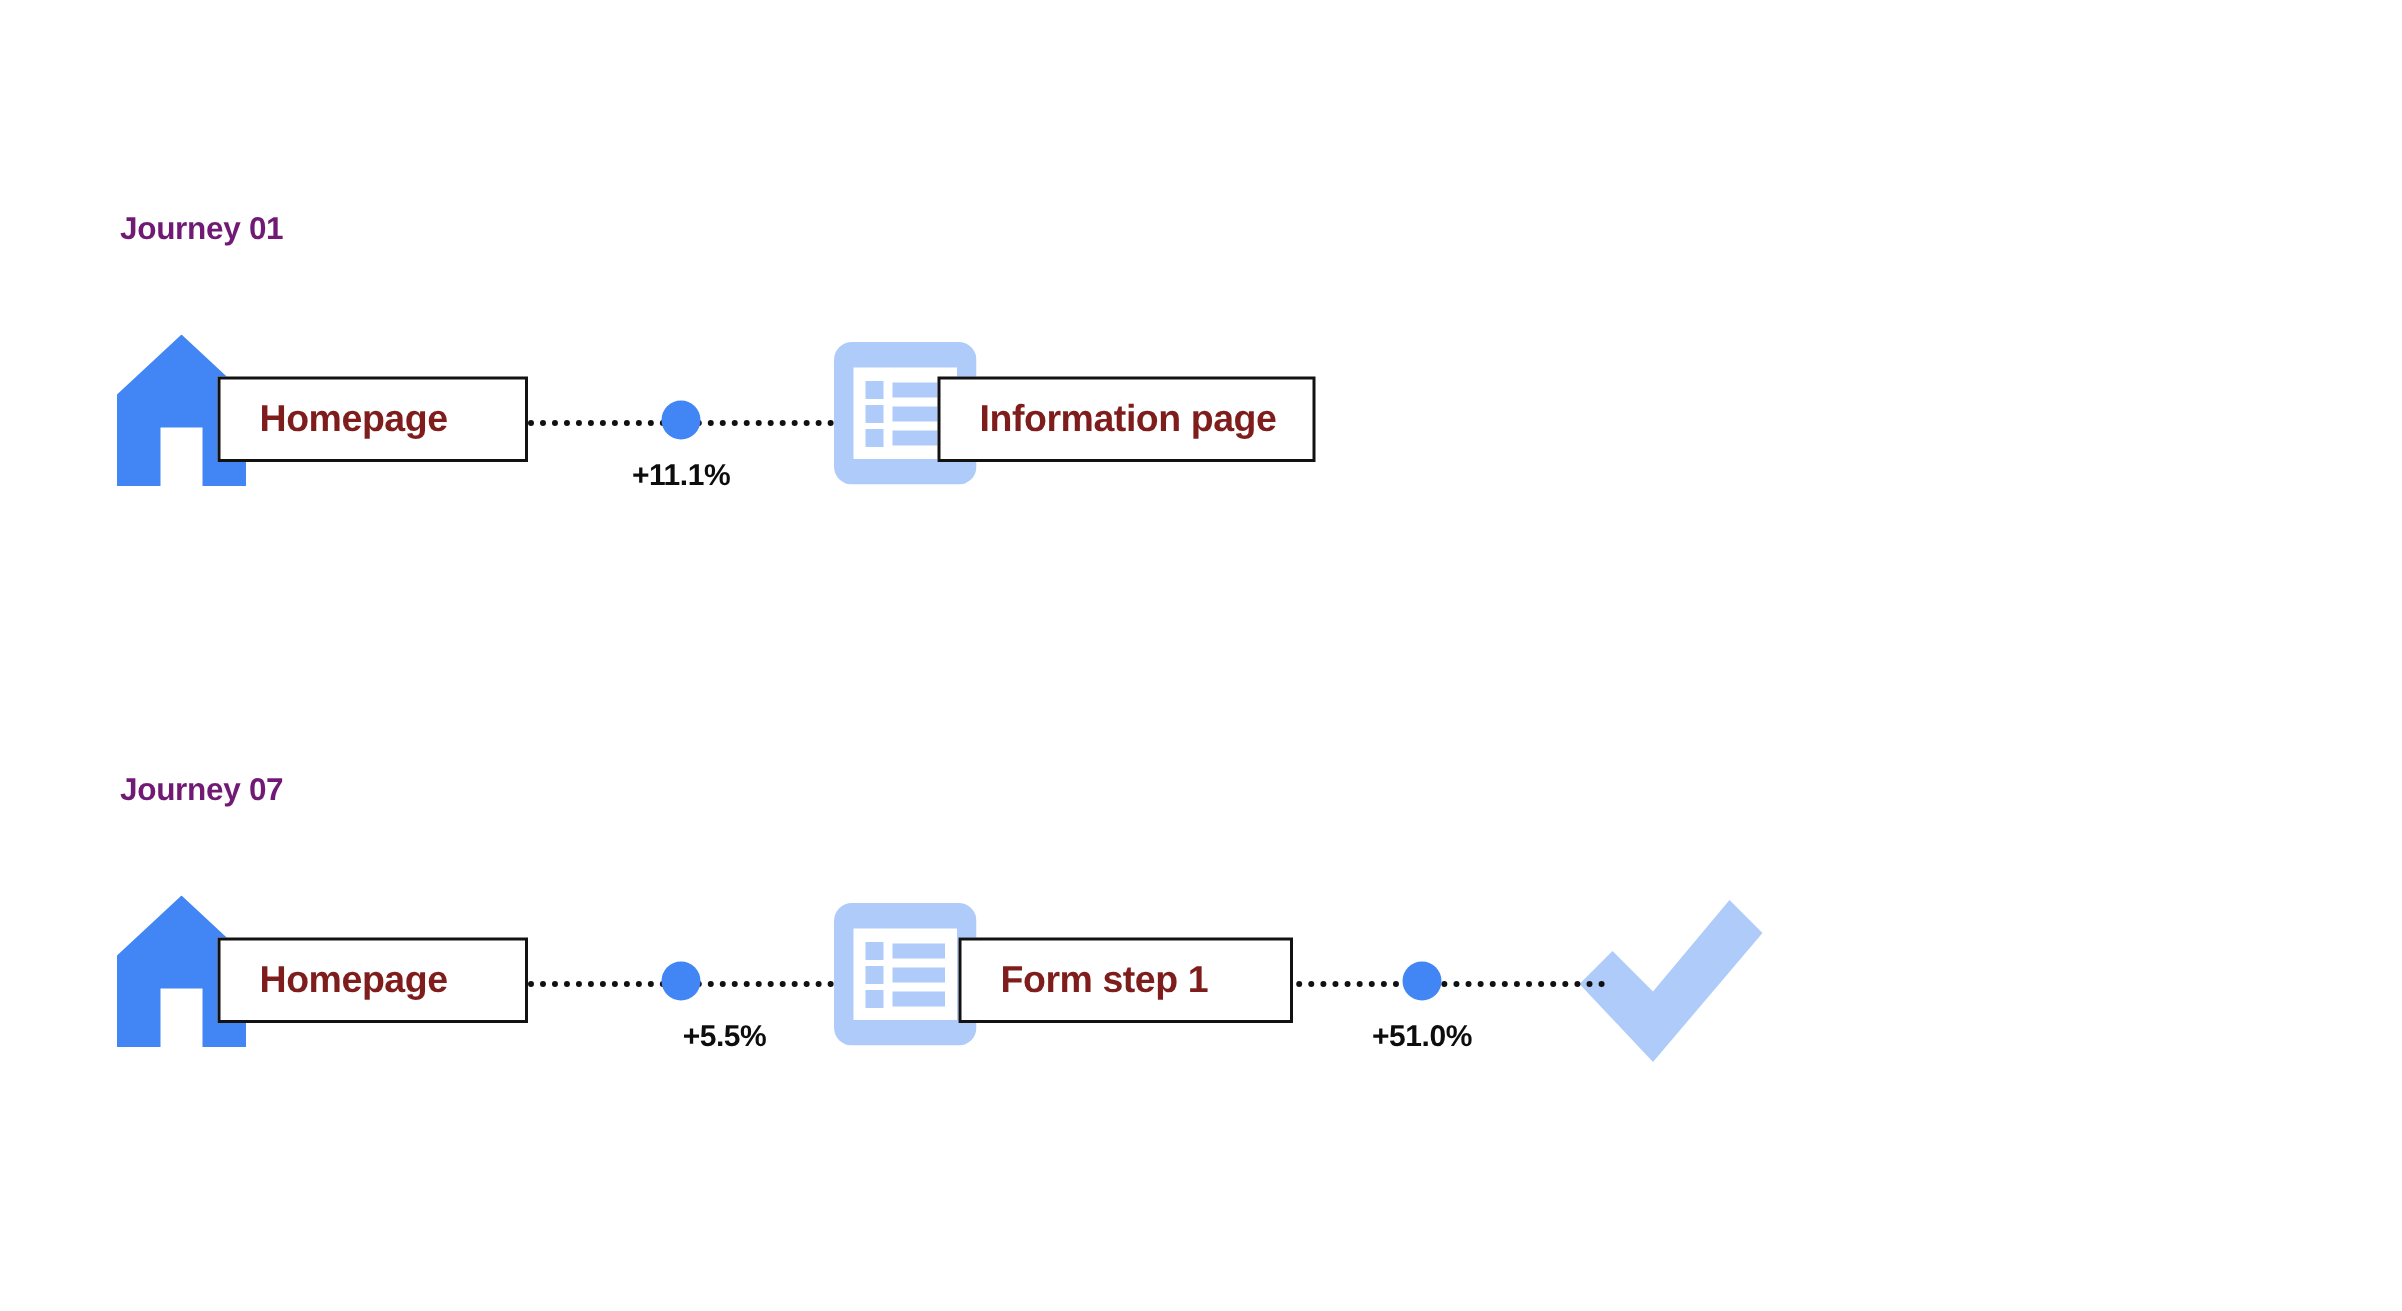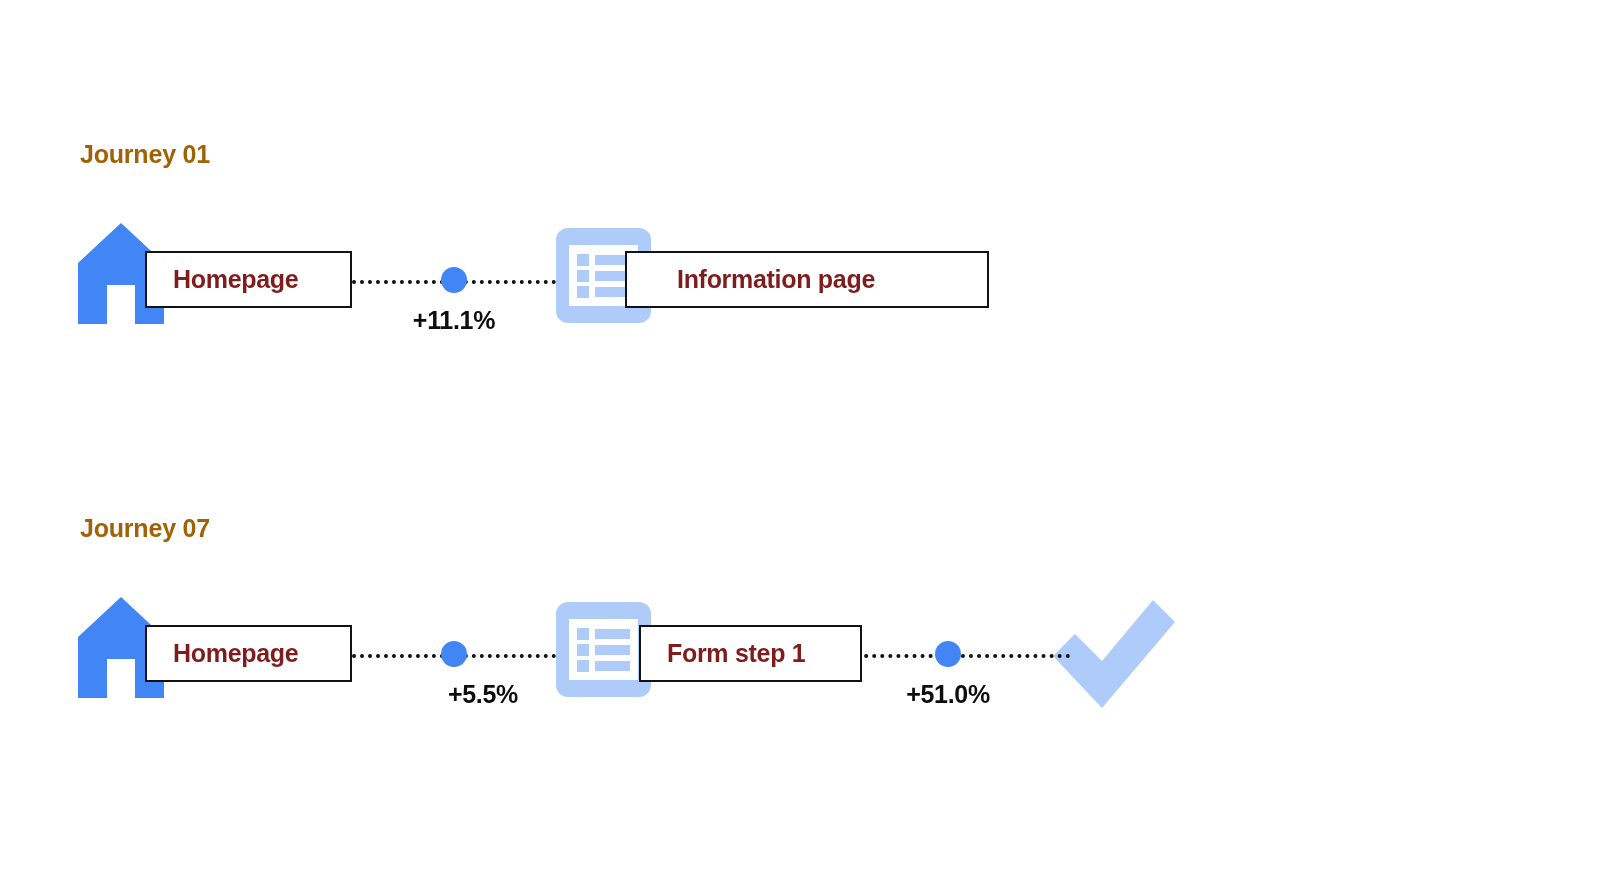--- a/index.html
+++ b/index.html
@@ -23,23 +23,23 @@
 
   
   .journey {
     position: absolute;
     left: 0;
     right: 0;
   }
   .journey-title {
     position: absolute;
     left: 80px;
-    font-size: 25px;
+    font-size: 21px;
     font-weight: 700;
-    color: #a16207;
+    color: #701a75;
     letter-spacing: -0.2px;
     line-height: 1;
     white-space: nowrap;
   }
 
   .label-box {
     position: absolute;
     box-sizing: border-box;
     border: 2px solid #121212;
     background: #ffffff;
@@ -91,21 +91,21 @@
     position: absolute;
     width: 26px;
     height: 26px;
     border-radius: 50%;
     background: #4285F4;
     top: -13px;
   }
   .conn-label {
     position: absolute;
     top: 26px;
-    font-size: 25px;
+    font-size: 20px;
     font-weight: 700;
     color: #0d0d0d;
     letter-spacing: -0.3px;
     white-space: nowrap;
     transform: translateX(-50%);
   }
 </style>
 </head>
 <body>
 
@@ -135,21 +135,21 @@
         <rect x="0" y="0" width="95" height="95" rx="12" ry="12" fill="#AECBFA"></rect>
         <rect x="13" y="17" width="69" height="61" fill="#ffffff"></rect>
         <rect x="21" y="26" width="12" height="12" fill="#AECBFA"></rect>
         <rect x="39" y="27" width="35" height="10" fill="#AECBFA"></rect>
         <rect x="21" y="42" width="12" height="12" fill="#AECBFA"></rect>
         <rect x="39" y="43" width="35" height="10" fill="#AECBFA"></rect>
         <rect x="21" y="58" width="12" height="12" fill="#AECBFA"></rect>
         <rect x="39" y="59" width="35" height="10" fill="#AECBFA"></rect>
       </svg>
     </div>
-    <div class="label-box" style="left:625px;top:251px;width:364px;height:57px;padding-left:24px;">
+    <div class="label-box" style="left:625px;top:251px;width:252px;height:57px;">
       <span class="label-text">Information page</span>
     </div>
   </section>
 
   <section class="journey" style="top:440px;height:434px;">
 
     <div class="journey-title" style="top:76px;">Journey 07</div>
 
     <div class="icon-house" style="left:78px;top:157px;width:86px;height:101px;">
       <svg width="86" height="101" viewBox="0 0 86 101" xmlns="http://www.w3.org/2000/svg" aria-hidden="true">

